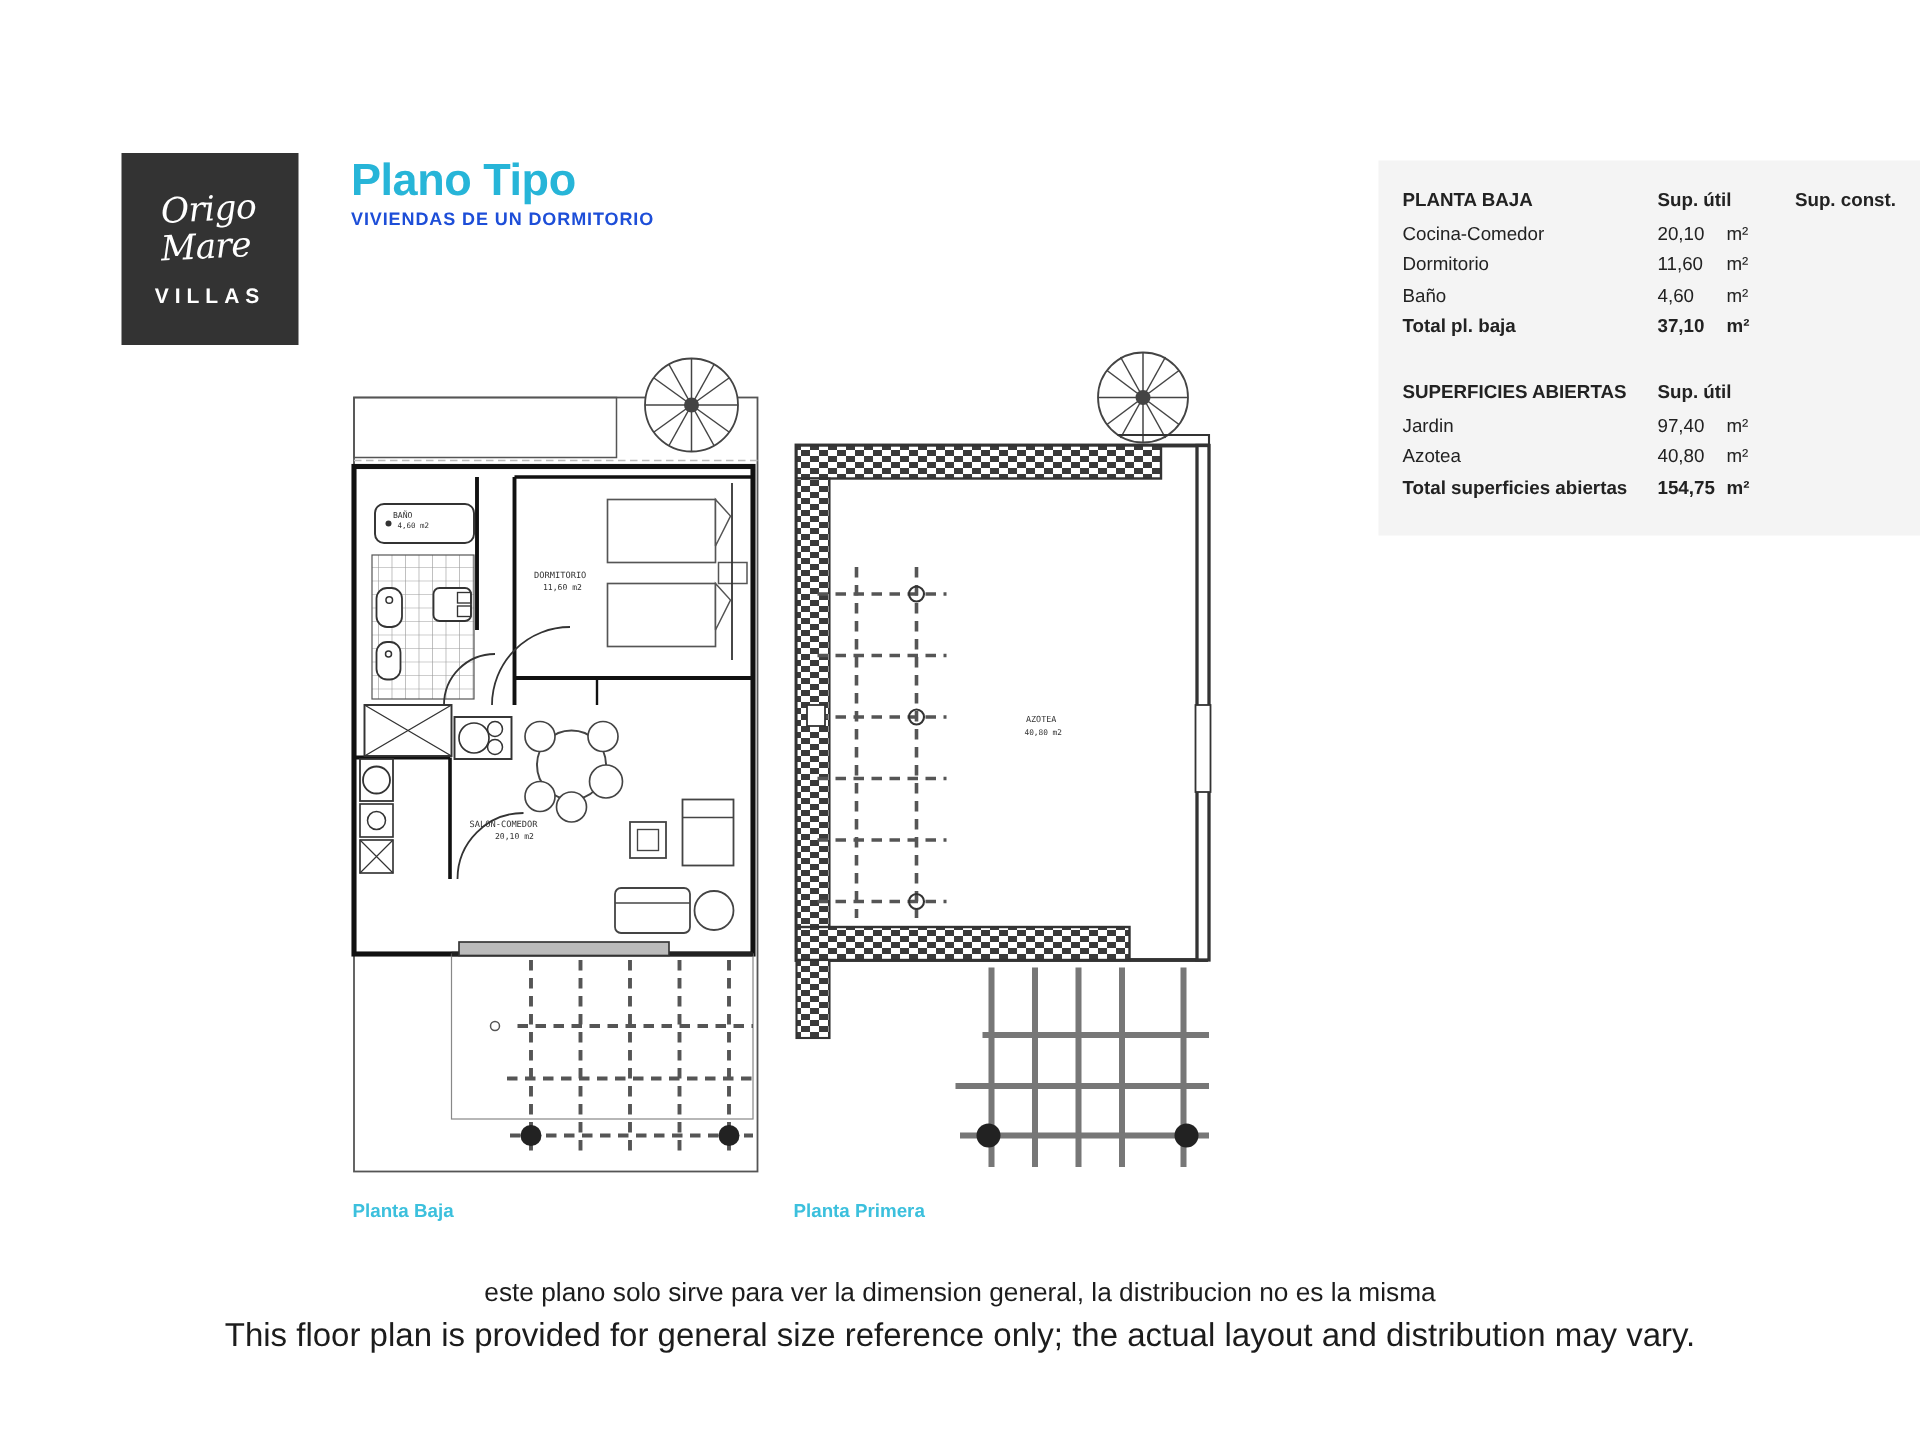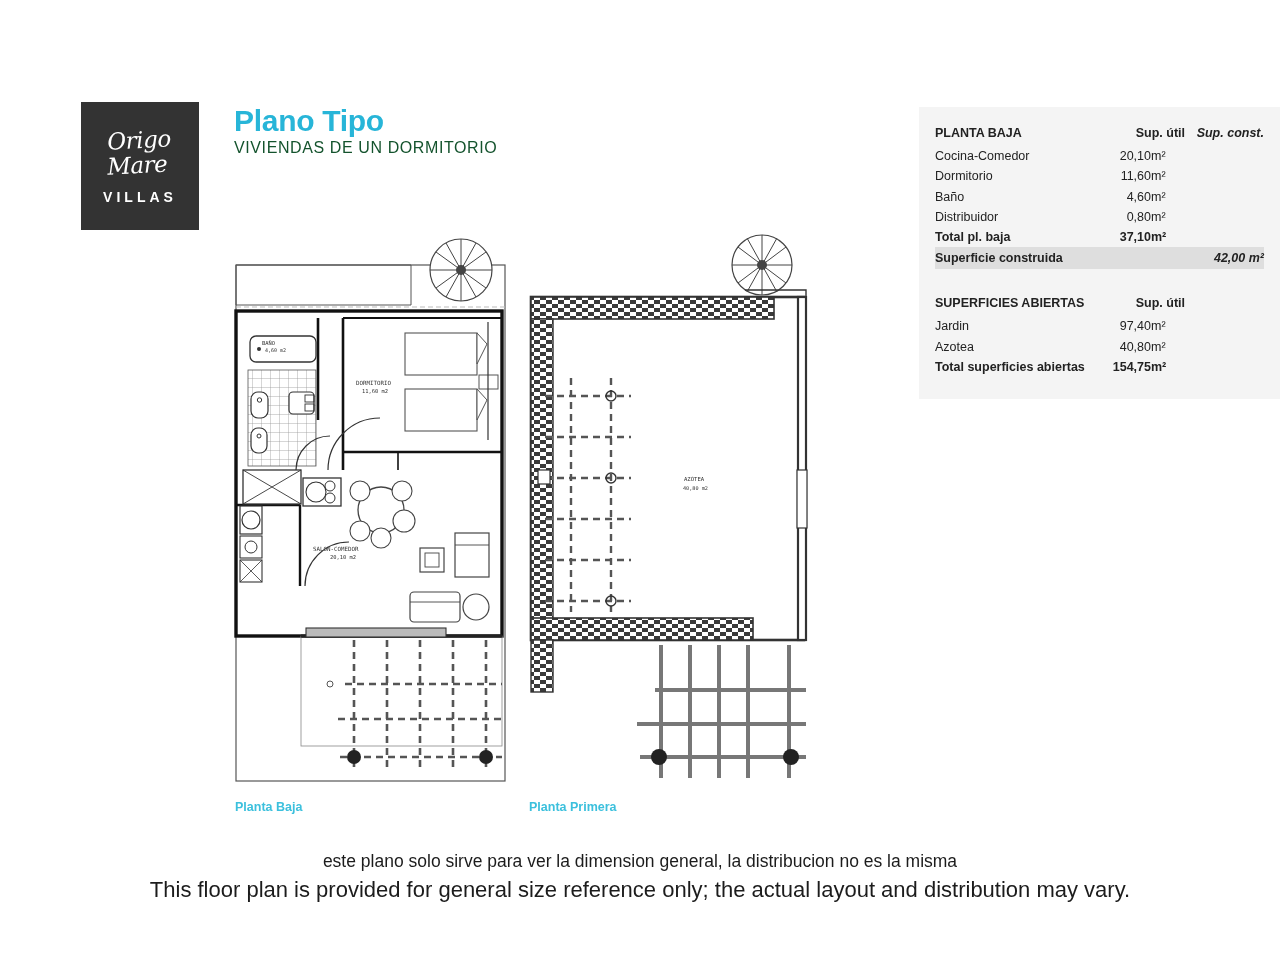--- a/index.html
+++ b/index.html
@@ -50,23 +50,23 @@
   
   #title-block { position: absolute; left: 234px; top: 104px; }
   #doc-title {
     color: #27b5d8;
     font-size: 30px;
     font-weight: bold;
     line-height: 34px;
     letter-spacing: -0.3px;
   }
   #doc-subtitle {
-    color: #14532d;
-    font-size: 16px;
-    font-weight: normal;
+    color: #1d4ed8;
+    font-size: 12px;
+    font-weight: bold;
     letter-spacing: 0.6px;
     margin-top: 1px;
   }
 
   
   #info-panel {
     position: absolute;
     left: 919px;
     top: 107px;
     width: 361px;
@@ -84,23 +84,23 @@
     padding: 16px 16px 22px 16px;
   }
   table.areas {
     width: 100%;
     border-collapse: collapse;
     font-size: 12.5px;
     color: #222222;
   }
   table.areas td { padding: 3.1px 0; vertical-align: baseline; }
   td.c-name  { width: 170px; }
-  td.c-val   { width: 46px; text-align: right; }
+  td.c-val   { width: 46px; text-align: left; }
   td.c-unit  { width: 34px; text-align: left; }
-  td.c-const { text-align: right; font-style: italic; }
+  td.c-const { text-align: right; }
   tr.head td { font-weight: bold; padding-bottom: 6px; }
   tr.total td { font-weight: bold; }
   tr.hl td {
     background: #dedede;
     font-weight: bold;
     padding-top: 4px;
     padding-bottom: 4px;
   }
   .spacer-row td { height: 18px; }
 
@@ -167,40 +167,27 @@
           <td class="c-val">11,60</td>
           <td class="c-unit">m²</td>
           <td class="c-const"></td>
         </tr>
         <tr>
           <td class="c-name">Baño</td>
           <td class="c-val">4,60</td>
           <td class="c-unit">m²</td>
           <td class="c-const"></td>
         </tr>
-        <tr>
-          <td class="c-name">Distribuidor</td>
-          <td class="c-val">0,80</td>
-          <td class="c-unit">m²</td>
-          <td class="c-const"></td>
-        </tr>
         <tr class="total">
           <td class="c-name">Total pl. baja</td>
           <td class="c-val">37,10</td>
           <td class="c-unit">m²</td>
           <td class="c-const"></td>
         </tr>
 
-        <tr class="hl">
-          <td class="c-name" colspan="3">Superficie construida</td>
-          <td class="c-const">
-            <span>42,00</span>
-            <span>m²</span>
-          </td>
-        </tr>
 
         <tr class="spacer-row">
             <td colspan="4"></td>
           </tr>
 
         <tr class="head">
           <td class="c-name">SUPERFICIES ABIERTAS</td>
           <td class="c-val" colspan="2">Sup. útil</td>
           <td class="c-const"></td>
         </tr>

